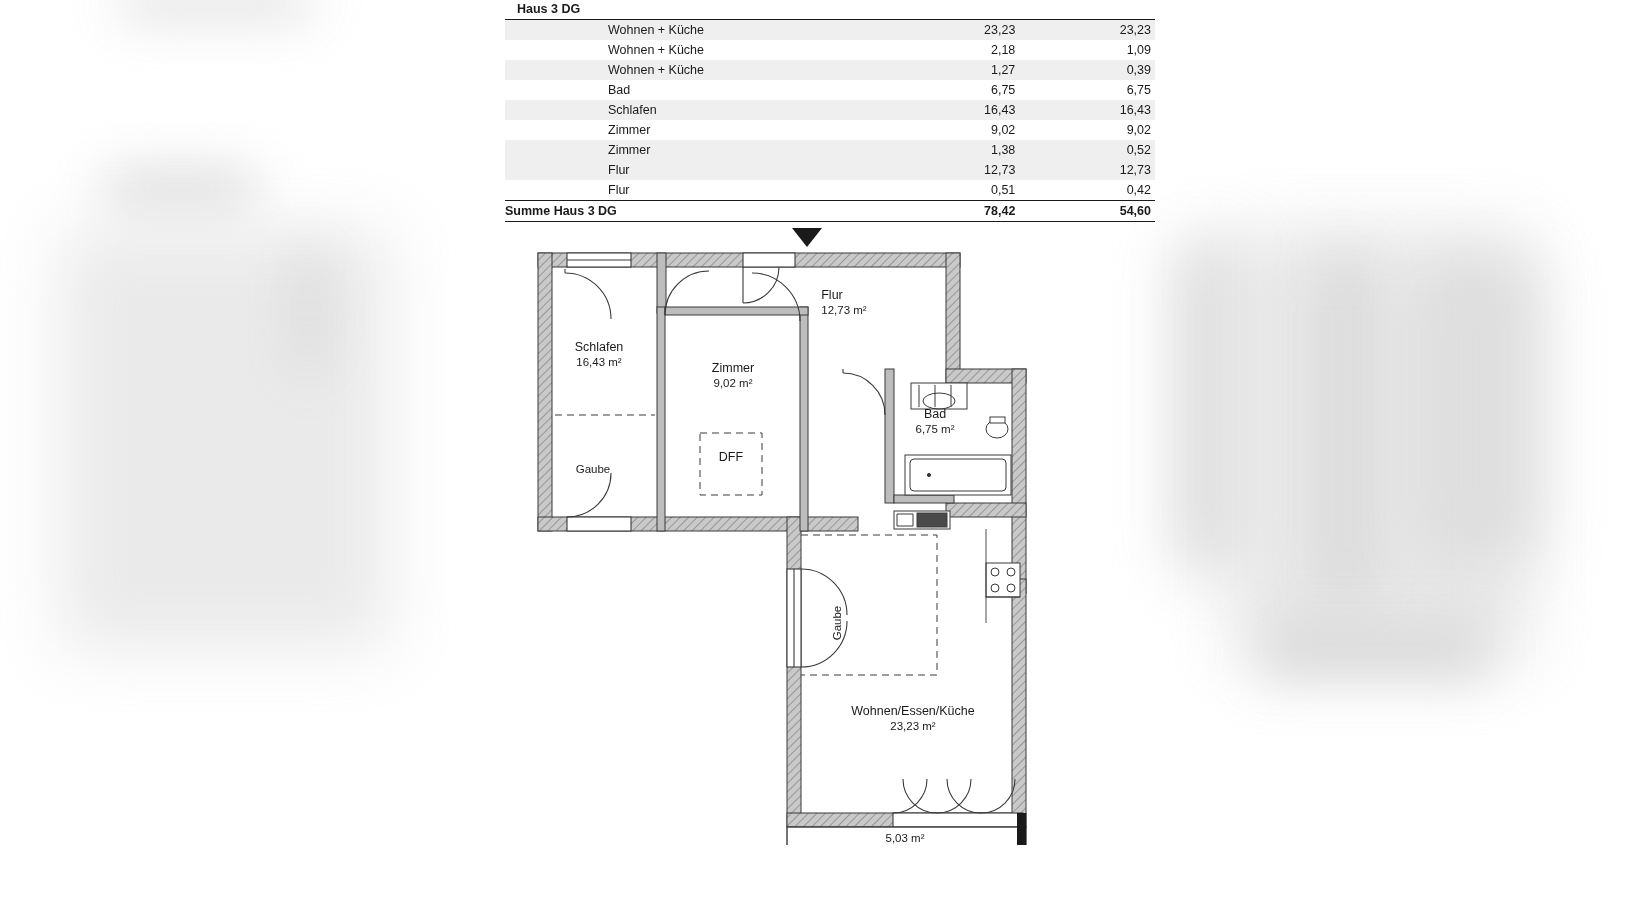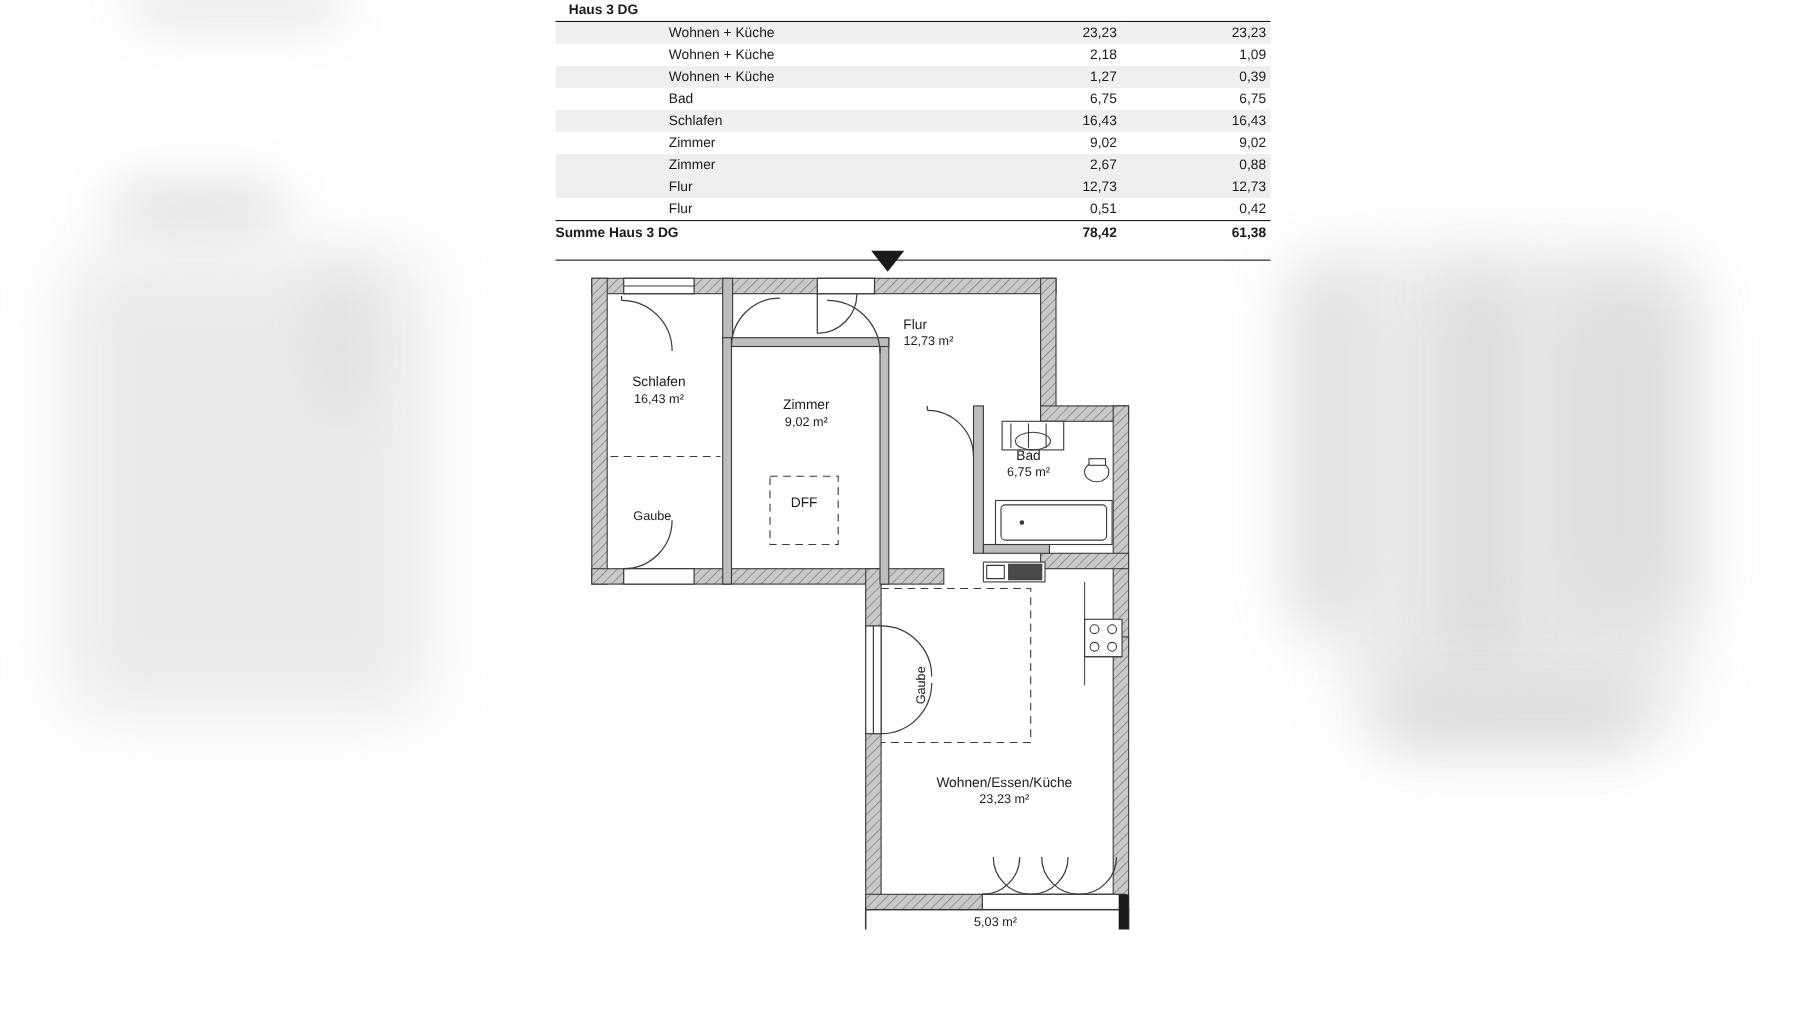--- a/index.html
+++ b/index.html
@@ -51,21 +51,21 @@
     background: #efefef;
   }
   .area-table .c-label { width: 330px; padding-left: 103px; }
   .area-table .c-val1  { width: 160px; text-align: right; }
   .area-table .c-val2  { width: 155px; text-align: right; padding-right: 4px; }
   .area-table tr.sum td {
     font-weight: bold;
     border-top: 1.5px solid #1a1a1a;
     border-bottom: 1.5px solid #1a1a1a;
     padding-top: 3px;
-    padding-bottom: 18px;
+    padding-bottom: 3px;
   }
   .area-table tr.sum .c-label { padding-left: 0; }
 
   
   .plan {
     position: absolute;
     left: 505px;
     top: 225px;
     width: 620px;
     height: 620px;
@@ -123,37 +123,37 @@
       <td class="c-val1">16,43</td>
       <td class="c-val2">16,43</td>
     </tr>
     <tr>
       <td class="c-label">Zimmer</td>
       <td class="c-val1">9,02</td>
       <td class="c-val2">9,02</td>
     </tr>
     <tr class="striped">
       <td class="c-label">Zimmer</td>
-      <td class="c-val1">2,67</td>
-      <td class="c-val2">0,88</td>
+      <td class="c-val1">1,38</td>
+      <td class="c-val2">0,52</td>
     </tr>
     <tr class="striped">
       <td class="c-label">Flur</td>
       <td class="c-val1">12,73</td>
       <td class="c-val2">12,73</td>
     </tr>
     <tr>
       <td class="c-label">Flur</td>
       <td class="c-val1">0,51</td>
       <td class="c-val2">0,42</td>
     </tr>
     <tr class="sum">
       <td class="c-label">Summe Haus 3 DG</td>
       <td class="c-val1">78,42</td>
-      <td class="c-val2">61,38</td>
+      <td class="c-val2">54,60</td>
     </tr>
   </tbody>
 </table>
 
 <div class="plan">
 <svg width="620" height="620" viewBox="0 0 620 620" xmlns="http://www.w3.org/2000/svg">
   <defs>
     <pattern id="hatch" width="6" height="6" patternTransform="rotate(45)" patternUnits="userSpaceOnUse">
       <rect width="6" height="6" fill="#c9c9c9"></rect>
       <line x1="0" y1="0" x2="0" y2="6" stroke="#6b6b6b" stroke-width="1.1"></line>

